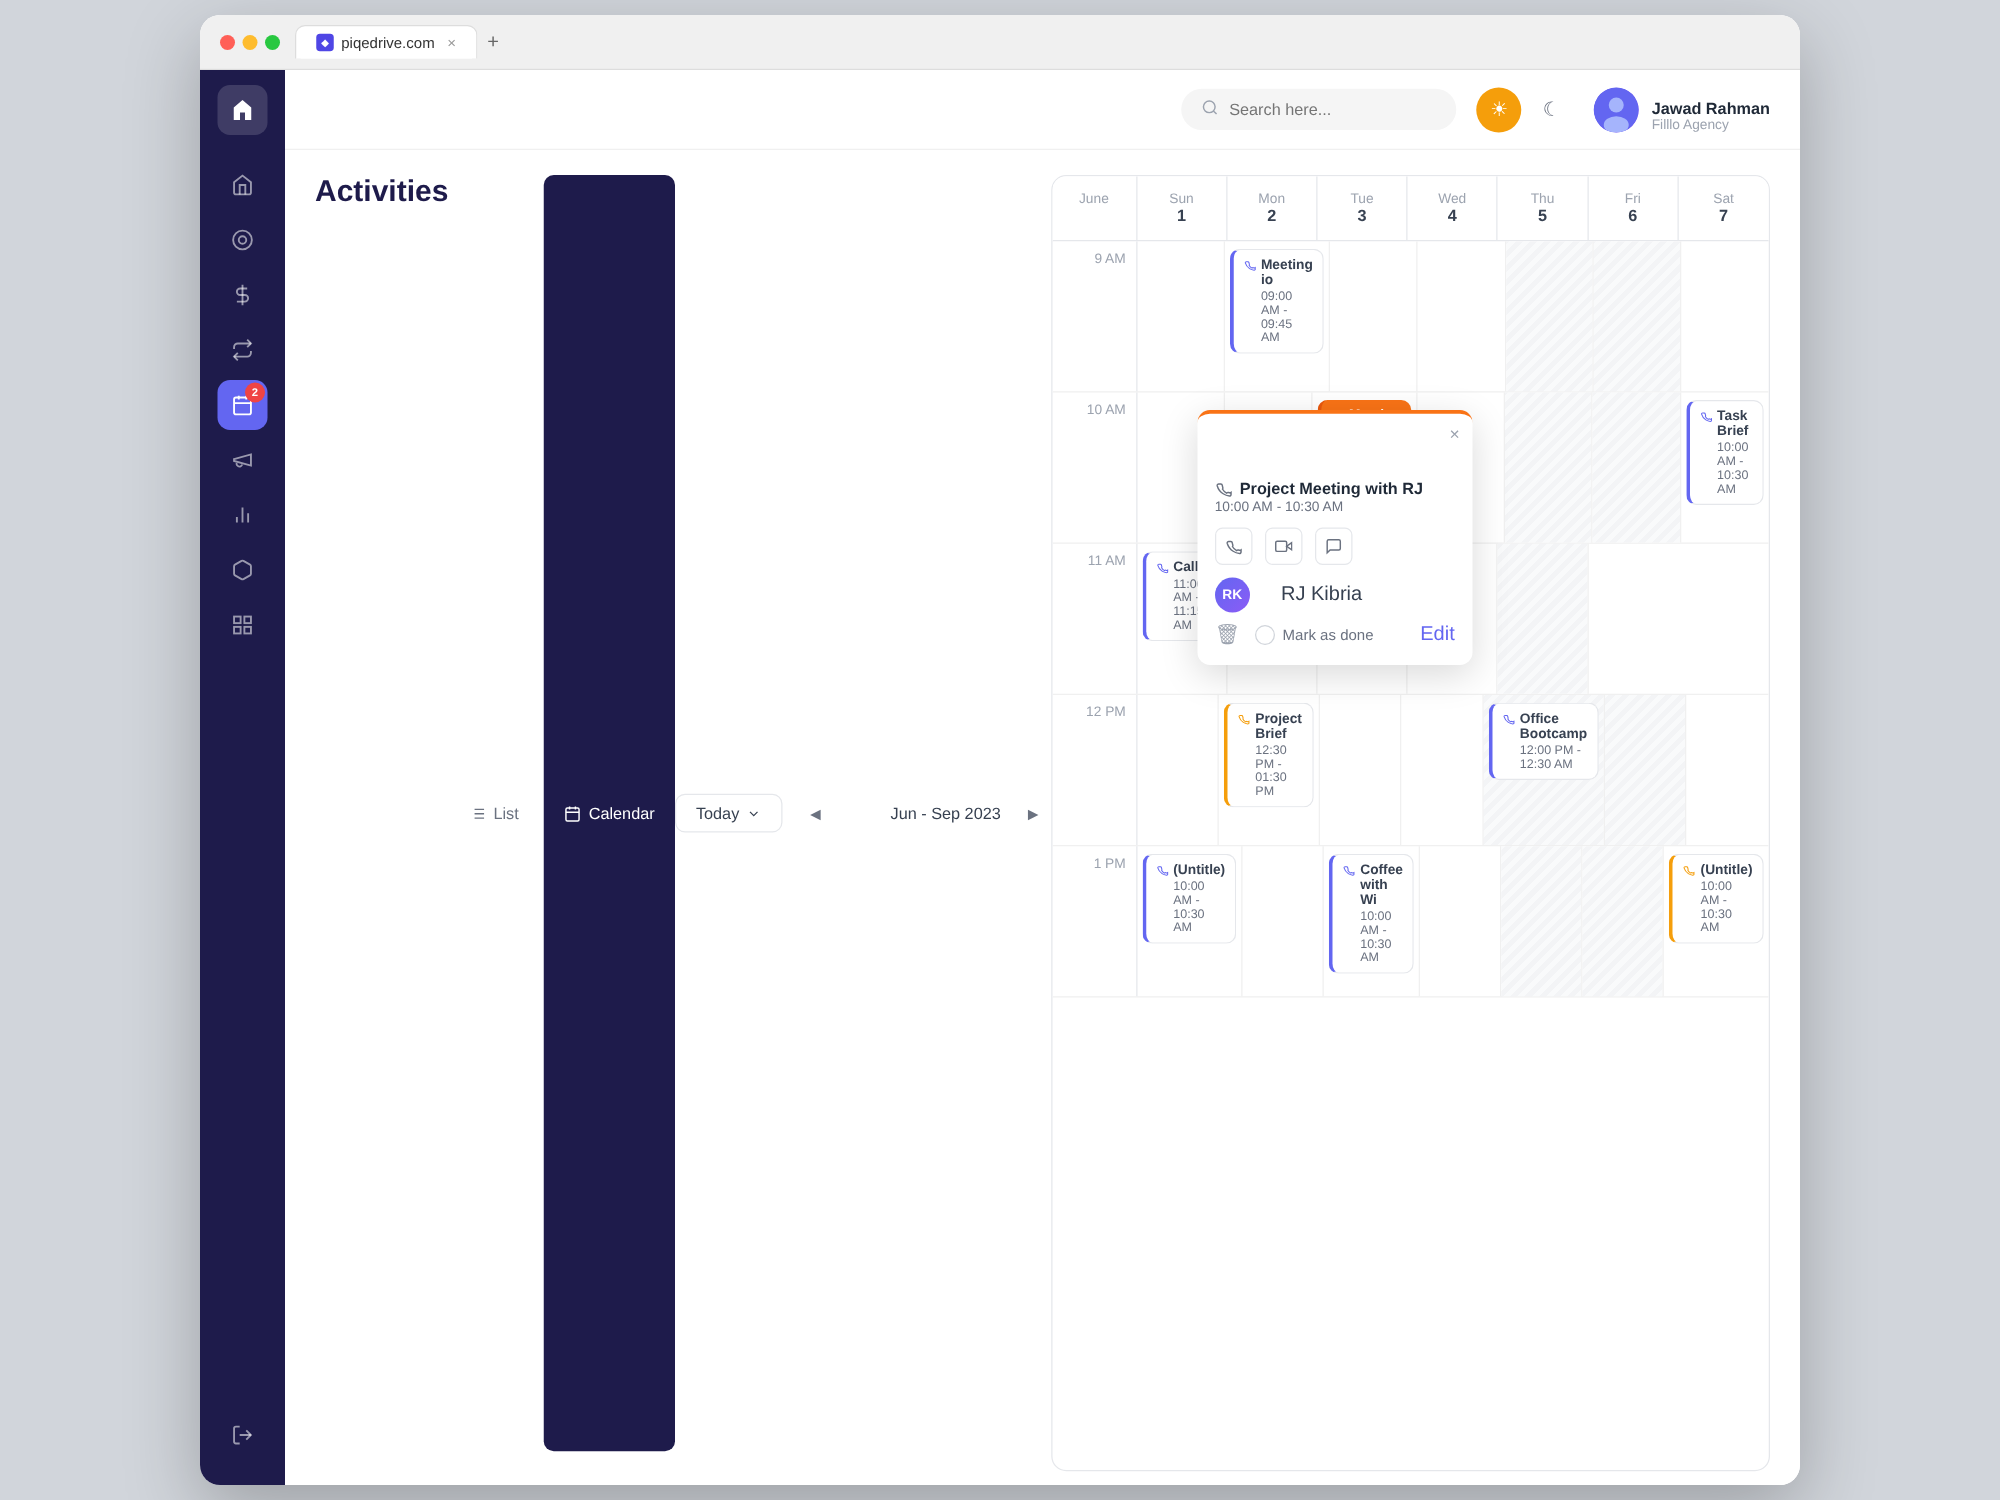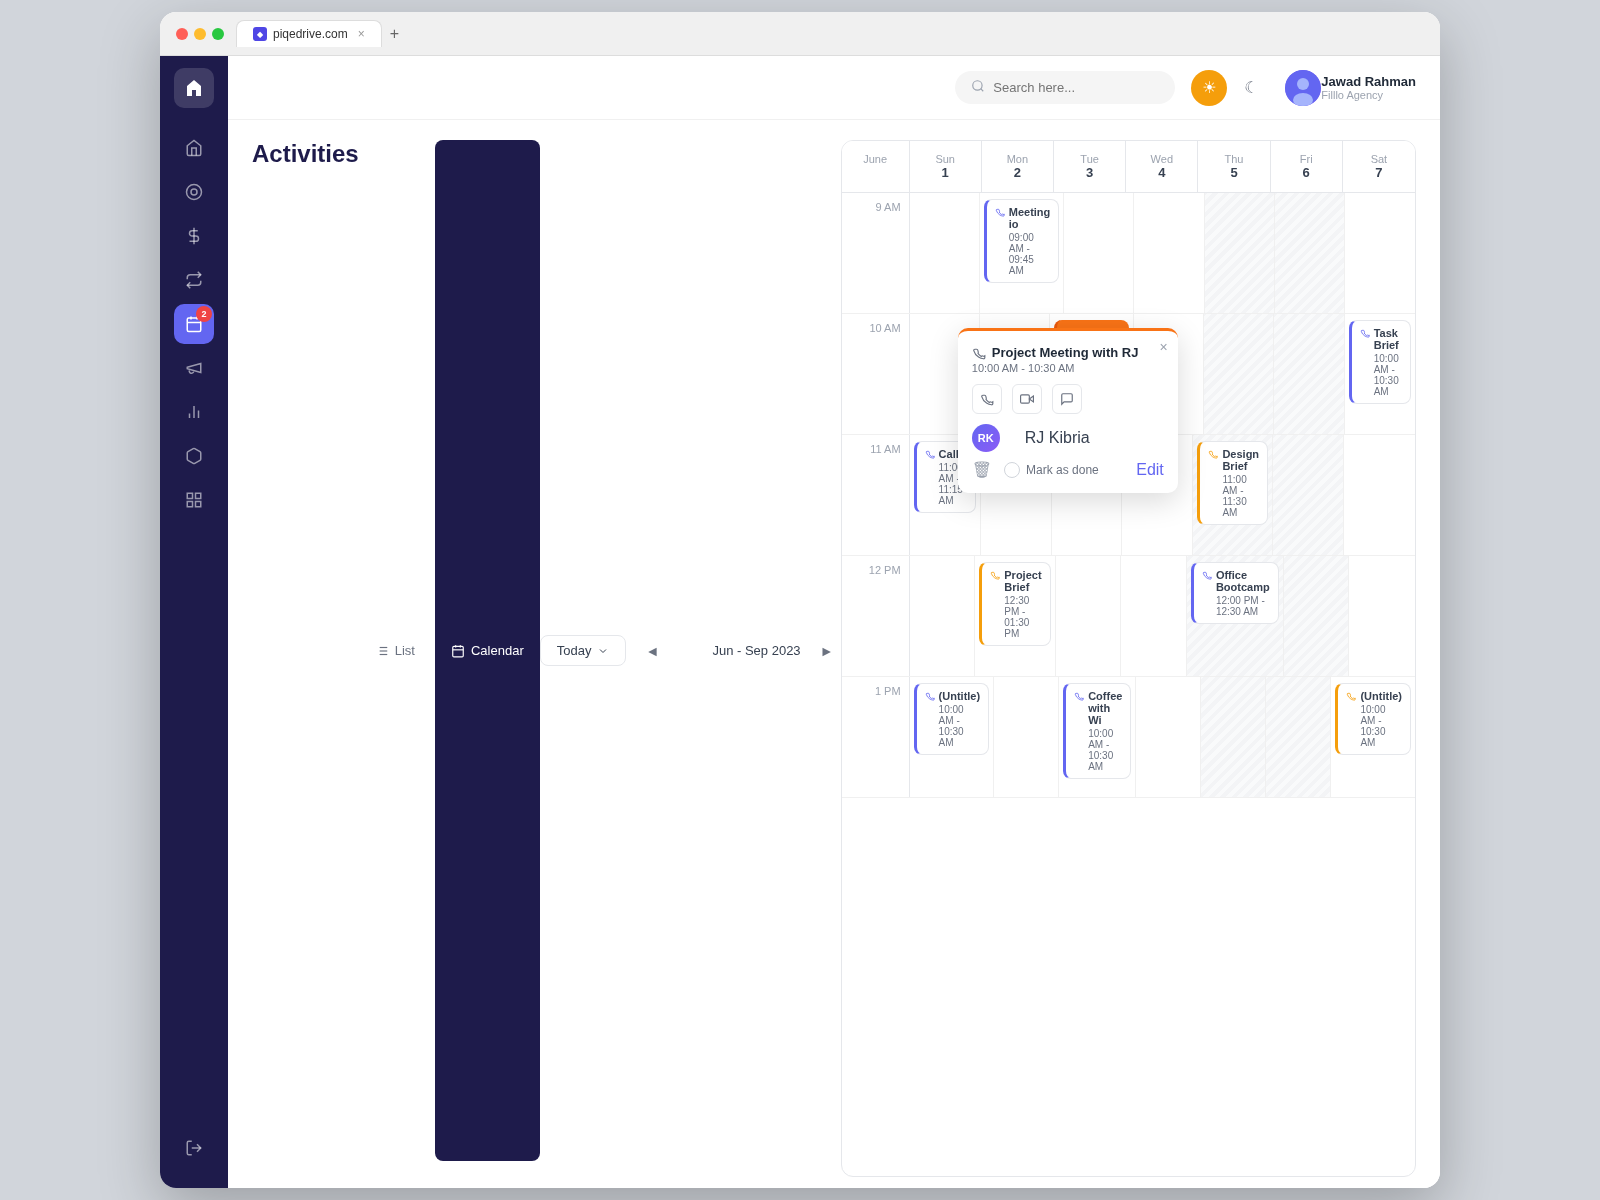--- a/index.html
+++ b/index.html
@@ -159,21 +159,21 @@
       display: flex; align-items: center; gap: 6px;
     }
     .theme-btn {
       width: 36px; height: 36px;
       border-radius: 50%;
       display: flex; align-items: center; justify-content: center;
       cursor: pointer; font-size: 16px;
     }
     .theme-btn.sun { background: #f59e0b; color: white; }
     .theme-btn.moon { background: none; color: #6b7280; }
-    .user-profile { display: flex; align-items: center; }
+    .user-profile { display: flex; align-items: flex-end; gap: 10px; }
     .user-avatar {
       width: 36px; height: 36px; border-radius: 50%;
       background: linear-gradient(135deg, #6366f1, #8b5cf6);
       display: flex; align-items: center; justify-content: center;
       color: white; font-size: 14px; font-weight: bold;
       overflow: hidden;
     }
     .user-info { display: flex; flex-direction: column; }
     .user-name { font-size: 13px; font-weight: 600; color: #1f2937; }
     .user-org { font-size: 11px; color: #9ca3af; }
@@ -348,21 +348,21 @@
       z-index: 200;
     }
     .popup-close {
       position: absolute;
       top: 8px; right: 10px;
       color: #9ca3af; font-size: 14px; cursor: pointer;
     }
     .popup-title {
       font-size: 13px; font-weight: 600; color: #1f2937;
       margin-bottom: 2px;
-      display: flex; align-items: center; gap: 6px;
+      display: flex; align-items: center; gap: 6px; margin-top: 38px;
     }
     .popup-time { font-size: 11px; color: #6b7280; margin-bottom: 10px; }
     .popup-actions { display: flex; gap: 10px; margin-bottom: 10px; }
     .popup-action-btn {
       width: 30px; height: 30px;
       border-radius: 6px;
       border: 1px solid #e5e7eb;
       display: flex; align-items: center; justify-content: center;
       color: #6b7280; font-size: 14px; cursor: pointer;
     }
@@ -716,33 +716,20 @@
                     <div>
                       <div class="event-title">Call</div>
                       <div class="event-time">11:00 AM - 11:15 AM</div>
                     </div>
                   </div>
                 </div>
               </div>
               <div class="day-cell"></div>
               <div class="day-cell"></div>
               <div class="day-cell"></div>
-              <div class="day-cell weekend">
-                <div class="event-card orange-left">
-                  <div class="event-header">
-                    <svg width="10" height="10" viewBox="0 0 24 24" fill="none" stroke="#f59e0b" stroke-width="2" style="flex-shrink:0;margin-top:1px">
-                        <path d="M22 16.92v3a2 2 0 01-2.18 2 19.79 19.79 0 01-8.63-3.07A19.5 19.5 0 013 7.79a2 2 0 012-2.18h3a2 2 0 012 1.72c.127.96.361 1.903.7 2.81a2 2 0 01-.45 2.11L9.91 12a16 16 0 006 6l.36-.36a2 2 0 012.11-.45c.907.339 1.85.573 2.81.7A2 2 0 0122 16.92z"></path>
-                      </svg>
-                    <div>
-                      <div class="event-title">Design Brief</div>
-                      <div class="event-time">11:00 AM - 11:30 AM</div>
-                    </div>
-                  </div>
-                </div>
-              </div>
               <div class="day-cell weekend"></div>
               <div class="day-cell"></div>
             </div>
 
             <div class="time-row">
               <div class="time-label">12 PM</div>
               <div class="day-cell"></div>
               <div class="day-cell">
                 <div class="event-card orange-left">
                   <div class="event-header">

